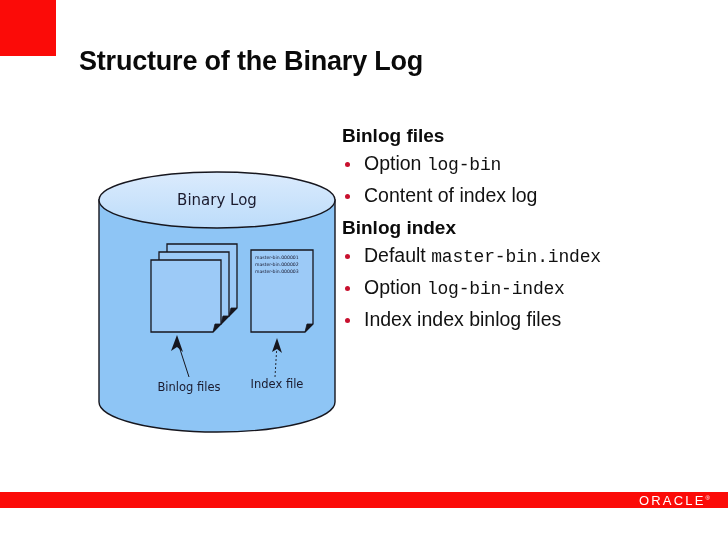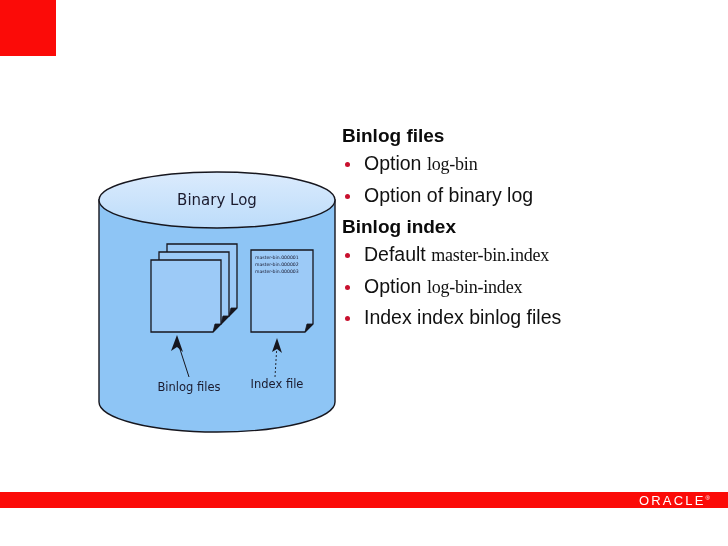--- a/index.html
+++ b/index.html
@@ -73,21 +73,21 @@
   .blist li::before {
     content: "";
     position: absolute;
     left: 3px; top: 8px;
     width: 5px; height: 5px;
     border-radius: 50%;
     background: #c8102e;
   }
   .grp2 { margin-top: 2px; }
   code, .mono {
-    font-family: Liberation Serif, serif;
+    font-family: Liberation Mono, monospace;
     font-size: 18px;
     letter-spacing: -0.2px;
   }
 
   
   .footer-bar {
     position: absolute;
     left: 0; top: 492px;
     width: 728px; height: 16px;
     background: #fb0b08;
@@ -103,20 +103,21 @@
   }
   .oracle-logo sup { font-size: 6px; vertical-align: super; letter-spacing: 0; }
 </style>
 </head>
 <body>
 
 <div class="slide">
 
   <div class="corner-square"></div>
 
+  <div class="slide-title">Structure of the Binary Log</div>
 
   <div class="diagram">
     <svg viewBox="0 0 240 262" xmlns="http://www.w3.org/2000/svg">
       <defs>
         <linearGradient id="cylTopGrad" x1="0" y1="0" x2="0" y2="1">
           <stop offset="0%" stop-color="#dbebfd"></stop>
           <stop offset="100%" stop-color="#bcdcfa"></stop>
         </linearGradient>
       </defs>
 
@@ -158,21 +159,21 @@
       <text class="hand-text cyl-label" x="92" y="219" text-anchor="middle">Binlog files</text>
       <text class="hand-text cyl-label" x="180" y="216" text-anchor="middle">Index file</text>
     </svg>
   </div>
 
   <div class="content">
 
     <div class="group-head">Binlog files</div>
     <ul class="blist">
       <li><span>Option </span><code class="mono">log-bin</code></li>
-      <li><span>Option of binary log</span><code class="mono"></code></li>
+      <li><span>Content of index log</span><code class="mono"></code></li>
     </ul>
 
     <div class="group-head grp2">Binlog index</div>
     <ul class="blist">
       <li><span>Default </span><code class="mono">master-bin.index</code></li>
       <li><span>Option </span><code class="mono">log-bin-index</code></li>
       <li><span>Index index binlog files</span><code class="mono"></code></li>
     </ul>
   </div>
 

